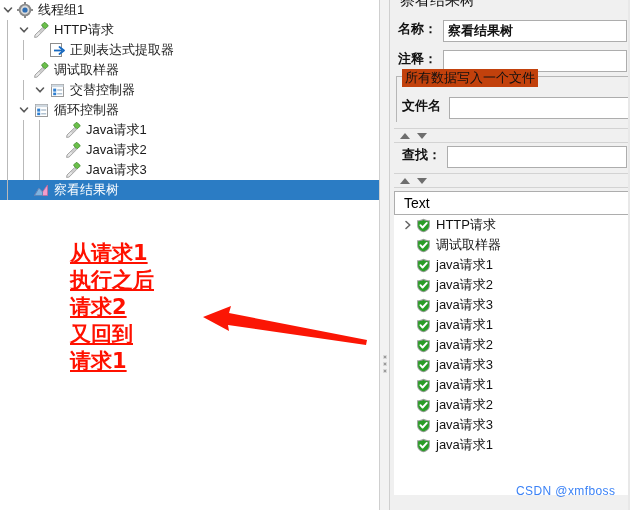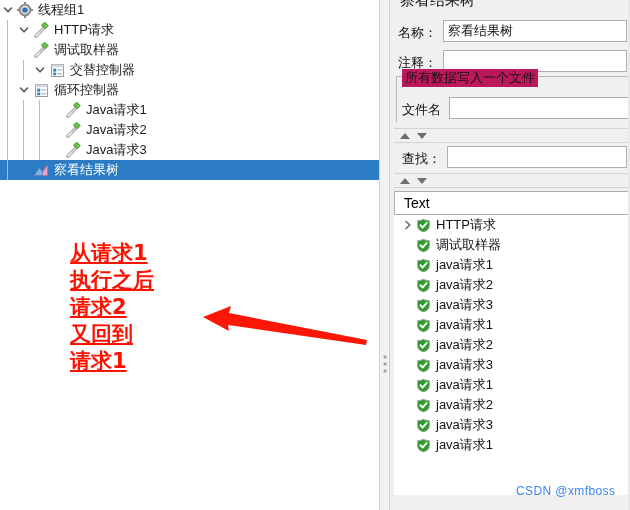--- a/index.html
+++ b/index.html
@@ -122,22 +122,23 @@
   #panel-title {
     position: absolute;
     left: 10px; top: -9px;
     font-size: 15px;
     color: #111;
     white-space: nowrap;
   }
   .field-row {
     position: absolute;
     display: flex;
-    align-items: flex-end;
+    align-items: flex-start;
     white-space: nowrap;
+    font-weight: bold;
   }
   .field-label { font-size: 13px; color: #111; }
   .txt-input {
     background: #ffffff;
     border: 1px solid #adadad;
     box-sizing: border-box;
     height: 22px;
     font-size: 13px;
     color: #111;
     padding: 0 4px;
@@ -149,21 +150,21 @@
     position: absolute;
     left: 6px; top: 76px;
     width: 300px; height: 46px;
     border-top: 1px solid #b6b6b6;
     border-left: 1px solid #b6b6b6;
     box-sizing: border-box;
   }
   #group-legend {
     position: absolute;
     left: 12px; top: 69px;
-    background: #be185d;
+    background: #c2410c;
     padding: 0 3px;
     font-size: 13px;
     color: #111;
     white-space: nowrap;
   }
   .spin-bar {
     position: absolute;
     left: 4px;
     width: 236px;
     height: 15px;
@@ -288,20 +289,33 @@
             <svg width="17" height="17" viewBox="0 0 17 17">
               <rect x="9.2" y="1.2" width="5.4" height="4.6" rx="1" fill="#6bbf4a" stroke="#3c8a2c" stroke-width="0.8" transform="rotate(45 11.9 3.5)"></rect>
               <path d="M9.6 5.6 L11.6 7.6 L4.0 15.1 L1.6 15.4 L2.0 13.0 Z" fill="#e6e6e6" stroke="#8f8f8f" stroke-width="0.8"></path>
               <path d="M9.6 5.6 L11.6 7.6 L7.6 11.6 L5.6 9.6 Z" fill="#bdbdbd" opacity="0.6"></path>
             </svg>
           </span>
           <span class="t-label">HTTP请求</span>
         </div>
         <div class="tree-row">
           <span class="guide line"></span>
+          <span class="guide line"></span>
+          <span class="twisty"></span>
+          <span class="t-icon">
+            <svg width="16" height="16" viewBox="0 0 16 16">
+              <rect x="1.5" y="1.5" width="11" height="13" fill="#ffffff" stroke="#8d8d8d" stroke-width="1"></rect>
+              <path d="M5 8.5 L13.5 8.5" stroke="#1769c0" stroke-width="1.8"></path>
+              <path d="M10.5 5 L15 8.5 L10.5 12" fill="none" stroke="#1769c0" stroke-width="1.8" stroke-linejoin="round" stroke-linecap="round"></path>
+            </svg>
+          </span>
+          <span class="t-label">正则表达式提取器</span>
+        </div>
+        <div class="tree-row">
+          <span class="guide line"></span>
           <span class="twisty"></span>
           <span class="t-icon">
             <svg width="17" height="17" viewBox="0 0 17 17">
               <rect x="9.2" y="1.2" width="5.4" height="4.6" rx="1" fill="#6bbf4a" stroke="#3c8a2c" stroke-width="0.8" transform="rotate(45 11.9 3.5)"></rect>
               <path d="M9.6 5.6 L11.6 7.6 L4.0 15.1 L1.6 15.4 L2.0 13.0 Z" fill="#e6e6e6" stroke="#8f8f8f" stroke-width="0.8"></path>
               <path d="M9.6 5.6 L11.6 7.6 L7.6 11.6 L5.6 9.6 Z" fill="#bdbdbd" opacity="0.6"></path>
             </svg>
           </span>
           <span class="t-label">调试取样器</span>
         </div>

